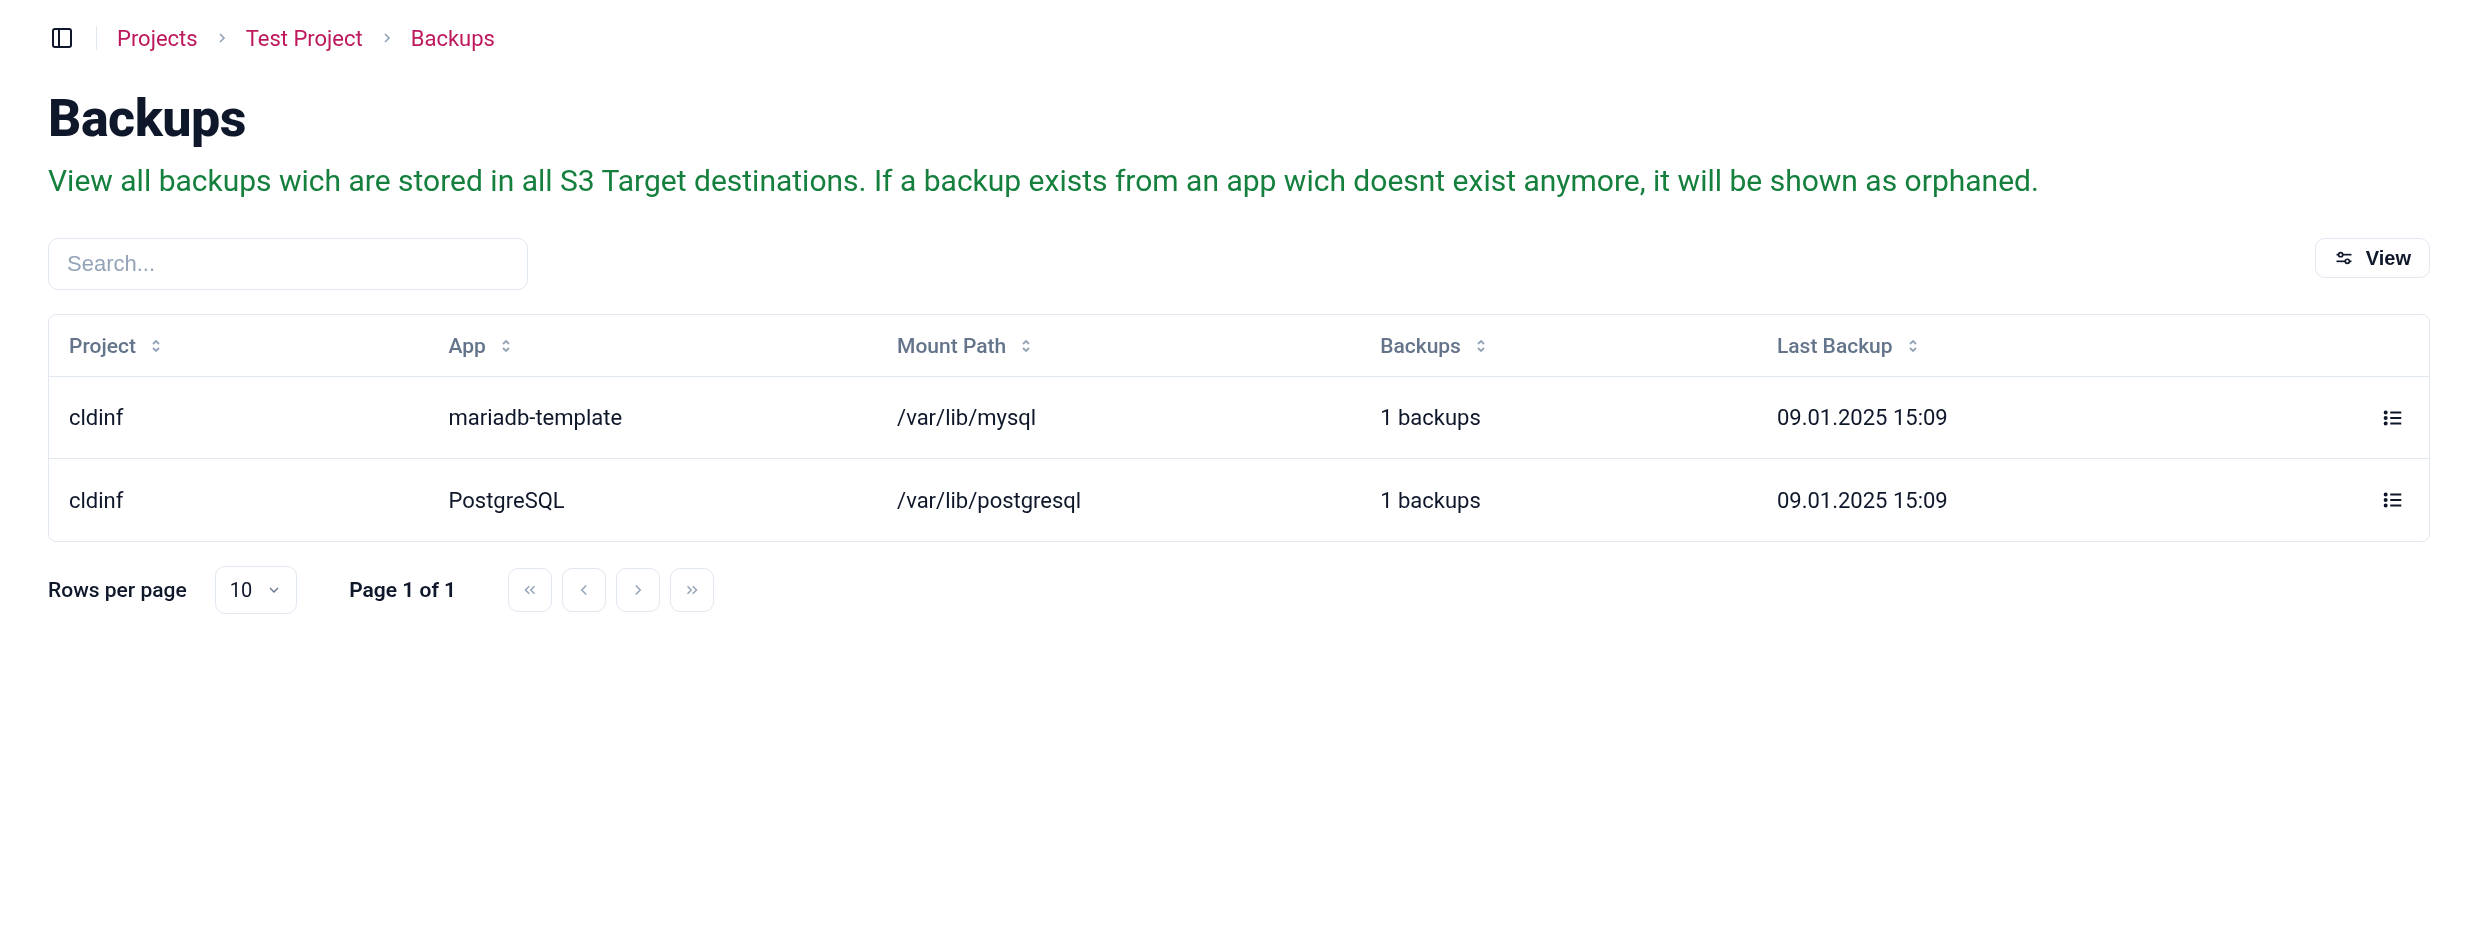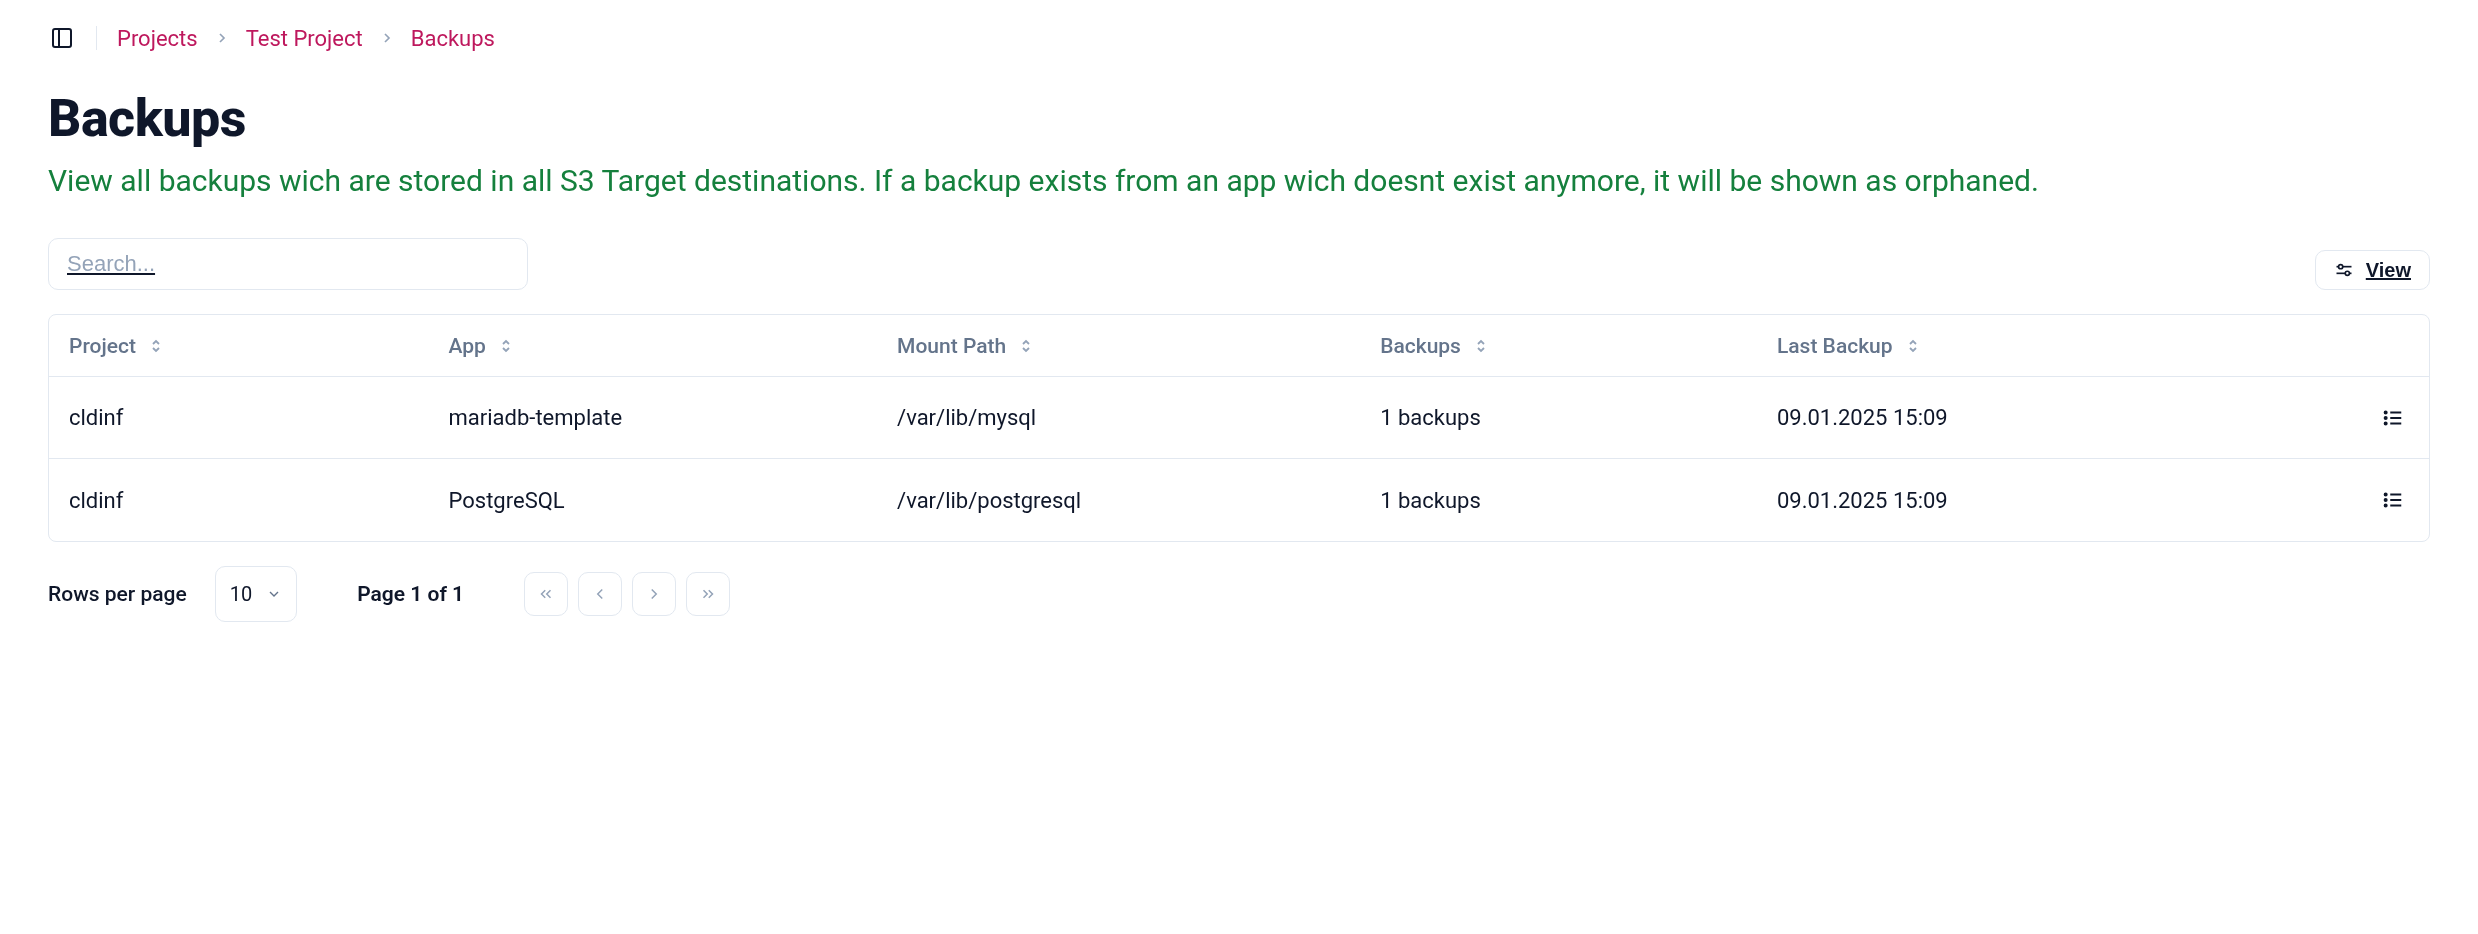--- a/index.html
+++ b/index.html
@@ -45,24 +45,23 @@
     margin-bottom: 14px;
     letter-spacing: -0.5px;
   }
   .page-desc {
     font-size: 30px;
     color: #15803d;
     margin-bottom: 40px;
   }
   .controls-row {
     display: flex;
-    align-items: flex-end;
+    align-items: flex-start;
     justify-content: space-between;
     margin-bottom: 24px;
-    text-decoration: underline;
   }
   .search-input {
     width: 480px;
     height: 52px;
     border: 1px solid #e2e8f0;
     border-radius: 10px;
     padding: 0 18px;
     font-size: 22px;
     color: #0f172a;
     outline: none;
@@ -130,28 +129,28 @@
     align-items: center;
     gap: 28px;
     margin-top: 24px;
     font-size: 21px;
   }
   .pager-label { color: #0f172a; font-weight: 500; }
   .select {
     display: inline-flex;
     align-items: center;
     gap: 14px;
-    height: 56px;
+    height: 48px;
     padding: 8px 14px;
     border: 1px solid #e2e8f0;
     border-radius: 10px;
     cursor: pointer;
     font-size: 20px;
   }
-  .page-indicator { font-weight: 600; margin: 0 32px; }
+  .page-indicator { font-weight: 600; margin: 0 24px; }
   .pager-btns { display: flex; gap: 10px; }
   .pager-btn {
     width: 44px;
     height: 44px;
     border: 1px solid #e2e8f0;
     border-radius: 10px;
     background: #fff;
     display: inline-flex;
     align-items: center;
     justify-content: center;

